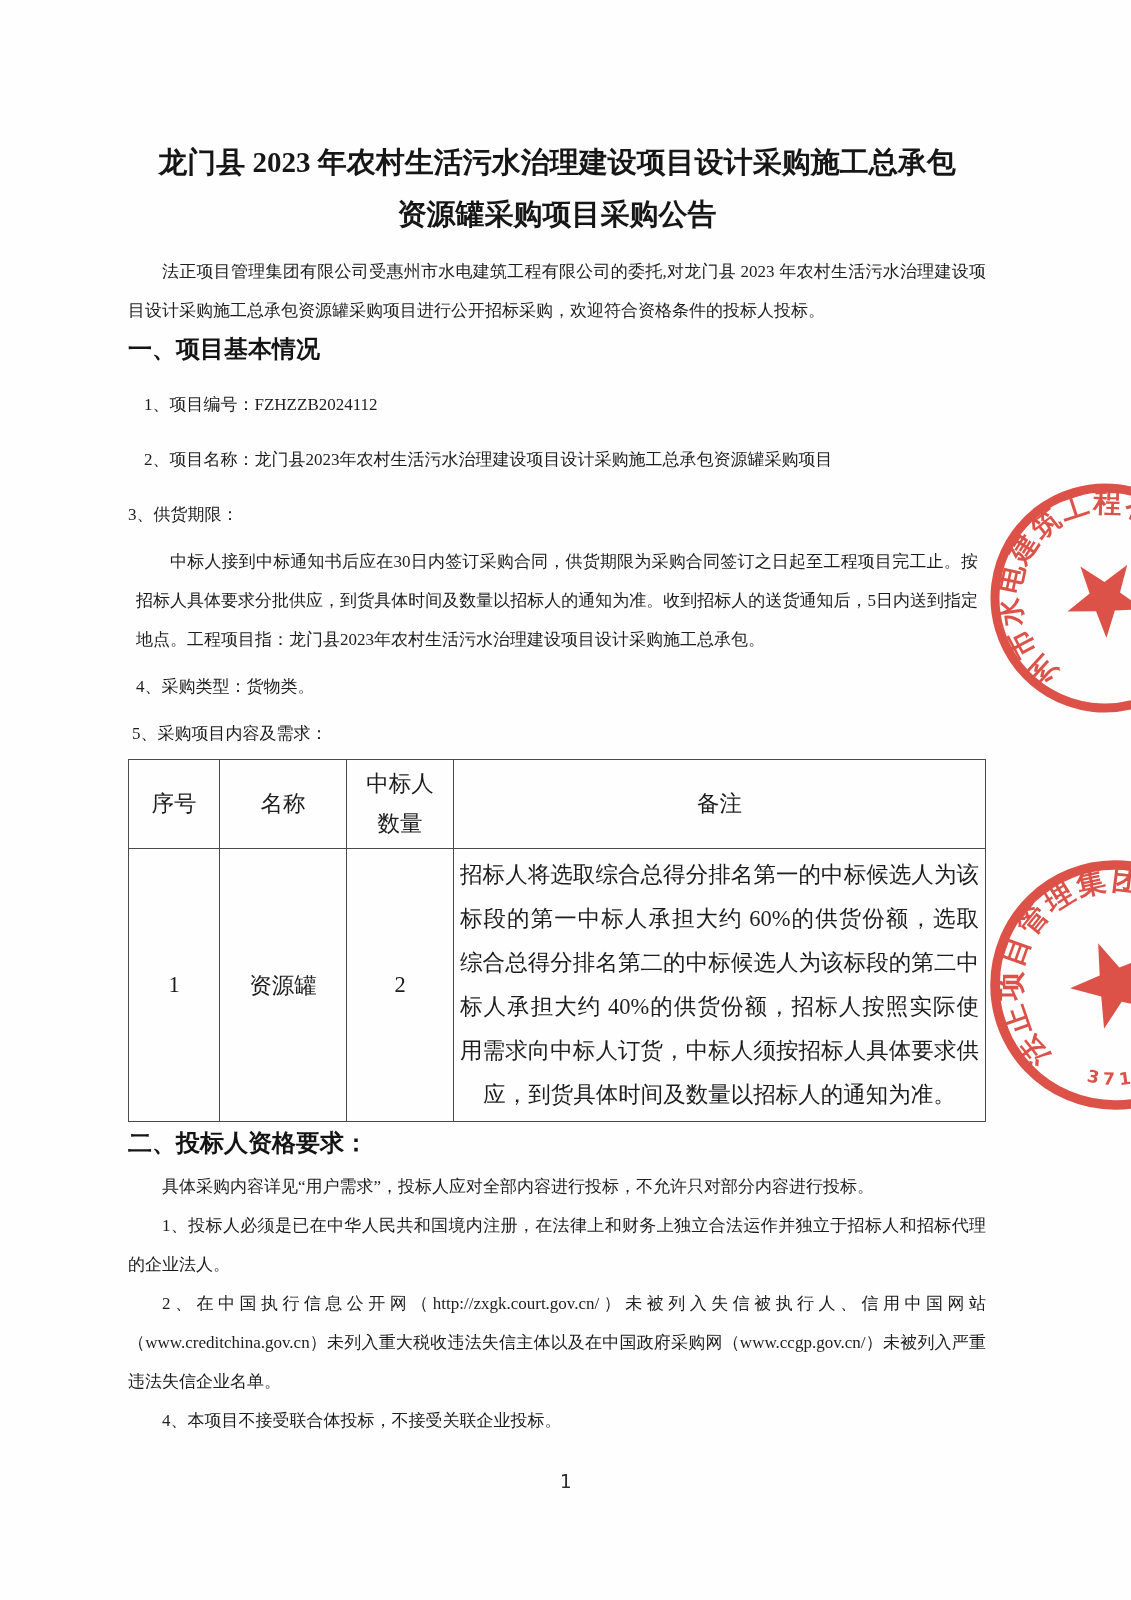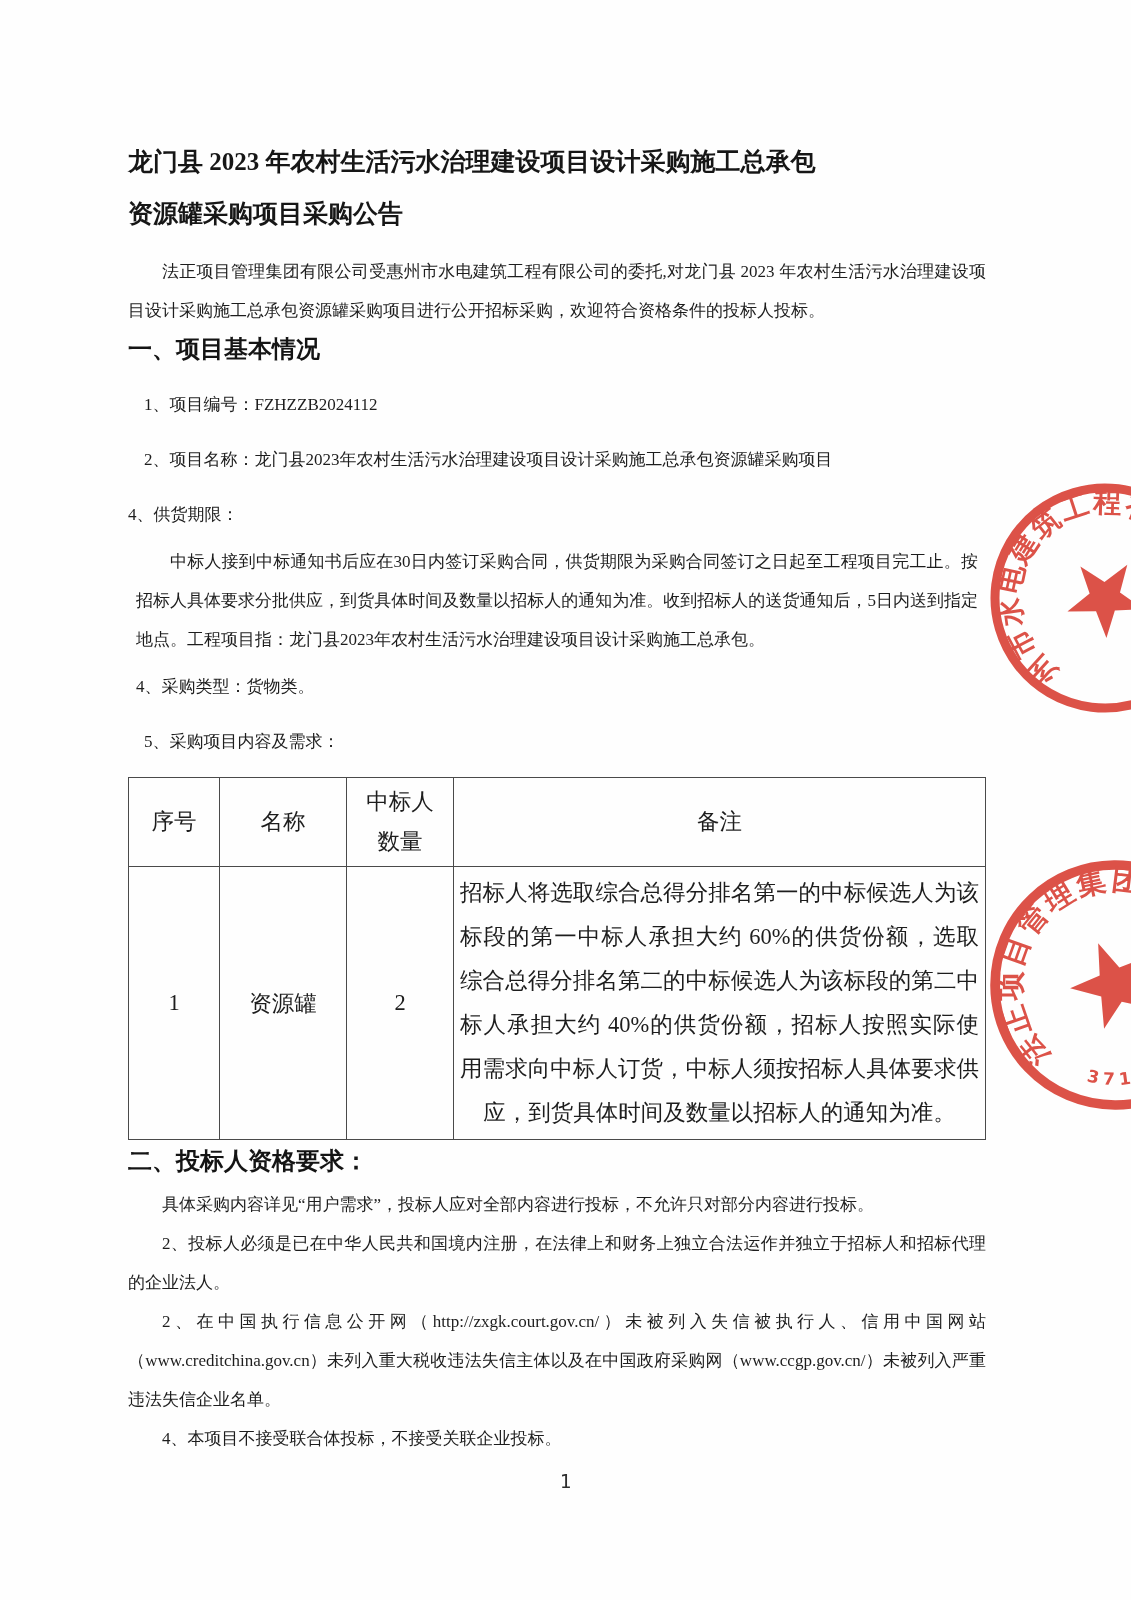--- a/index.html
+++ b/index.html
@@ -11,23 +11,23 @@
     overflow:hidden;
     font-family:"Liberation Serif","DejaVu Serif",serif;
     color:#1d1d1d;
   }
   .content{
     position:absolute;
     left:128px;top:136px;
     width:858px;
   }
   .title{
-    font-size:25px;
+    font-size:29px;
     font-weight:bold;
-    text-align:left;
+    text-align:center;
     line-height:52px;
     color:#161616;
   }
   .title + .title{margin-bottom:12px;}
   .para{
     font-size:17px;
     line-height:39px;
     text-align:justify;
   }
   .indent{text-indent:2em;}
@@ -90,24 +90,24 @@
   <div class="content">
 
     <div class="title">龙门县 2023 年农村生活污水治理建设项目设计采购施工总承包</div>
     <div class="title">资源罐采购项目采购公告</div>
 
     <p class="para indent" style="margin:10px 0 0 0;">法正项目管理集团有限公司受惠州市水电建筑工程有限公司的委托,对龙门县 2023 年农村生活污水治理建设项目设计采购施工总承包资源罐采购项目进行公开招标采购，欢迎符合资格条件的投标人投标。</p>
 
     <p class="para bold" style="margin:0;">一、项目基本情况</p>
     <p class="para" style="margin:16px;">1、项目编号：FZHZZB2024112</p>
     <p class="para" style="margin:16px;">2、项目名称：龙门县2023年农村生活污水治理建设项目设计采购施工总承包资源罐采购项目</p>
-    <p class="para" style="margin:0;">4、供货期限：</p>
+    <p class="para" style="margin:0;">3、供货期限：</p>
     <p class="para indent" style="margin:8px;">中标人接到中标通知书后应在30日内签订采购合同，供货期限为采购合同签订之日起至工程项目完工止。按招标人具体要求分批供应，到货具体时间及数量以招标人的通知为准。收到招标人的送货通知后，5日内送到指定地点。工程项目指：龙门县2023年农村生活污水治理建设项目设计采购施工总承包。</p>
     <p class="para" style="margin:8px;">4、采购类型：货物类。</p>
-    <p class="para" style="margin:16px;">5、采购项目内容及需求：</p>
+    <p class="para" style="margin:4px;">5、采购项目内容及需求：</p>
 
     <table class="doc-table">
       <thead>
         <tr>
           <th class="col-index">序号</th>
           <th class="col-name">名称</th>
           <th class="col-count">
             <div>中标人</div>
             <div>数量</div>
           </th>
@@ -120,21 +120,21 @@
           <td class="cell-center">资源罐</td>
           <td class="cell-center">2</td>
           <td class="remark-cell">招标人将选取综合总得分排名第一的中标候选人为该标段的第一中标人承担大约 60%的供货份额，选取综合总得分排名第二的中标候选人为该标段的第二中标人承担大约 40%的供货份额，招标人按照实际使用需求向中标人订货，中标人须按招标人具体要求供应，到货具体时间及数量以招标人的通知为准。</td>
         </tr>
       </tbody>
     </table>
 
     <p class="para bold" style="margin:0;">二、投标人资格要求：</p>
 
     <p class="para indent" style="margin:4px 0 0 0;">具体采购内容详见“用户需求”，投标人应对全部内容进行投标，不允许只对部分内容进行投标。</p>
-    <p class="para indent" style="margin:0;">2、投标人必须是已在中华人民共和国境内注册，在法律上和财务上独立合法运作并独立于招标人和招标代理的企业法人。</p>
+    <p class="para indent" style="margin:0;">1、投标人必须是已在中华人民共和国境内注册，在法律上和财务上独立合法运作并独立于招标人和招标代理的企业法人。</p>
     <p class="para indent" style="margin:0;">2、在中国执行信息公开网（http://zxgk.court.gov.cn/）未被列入失信被执行人、信用中国网站（www.creditchina.gov.cn）未列入重大税收违法失信主体以及在中国政府采购网（www.ccgp.gov.cn/）未被列入严重违法失信企业名单。</p>
     <p class="para indent" style="margin:0;">4、本项目不接受联合体投标，不接受关联企业投标。</p>
 
   </div>
 
   <svg class="stamp stamp-1" width="260" height="260" viewBox="0 0 260 260">
     <g transform="rotate(-38 130 130)">
       <circle cx="130" cy="130" r="110" fill="none" stroke="#d93a2e" stroke-width="9"></circle>
       <defs>
         <path id="s1arc" d="M 55.5,173 A 86,86 0 1 1 204.5,173" fill="none"></path>

